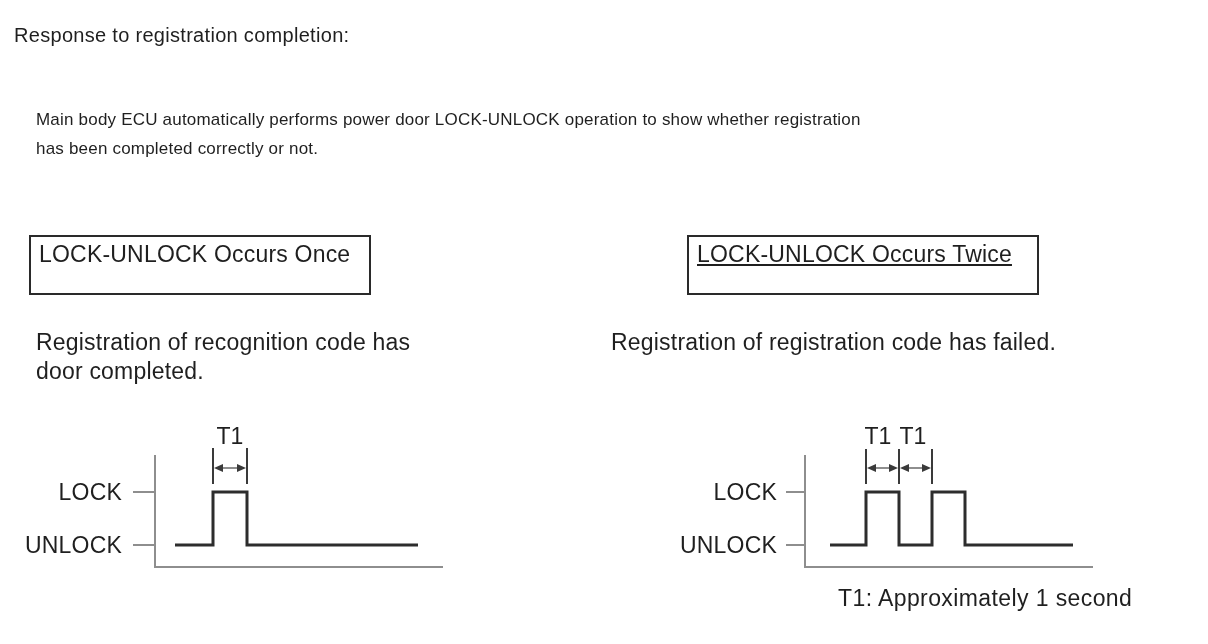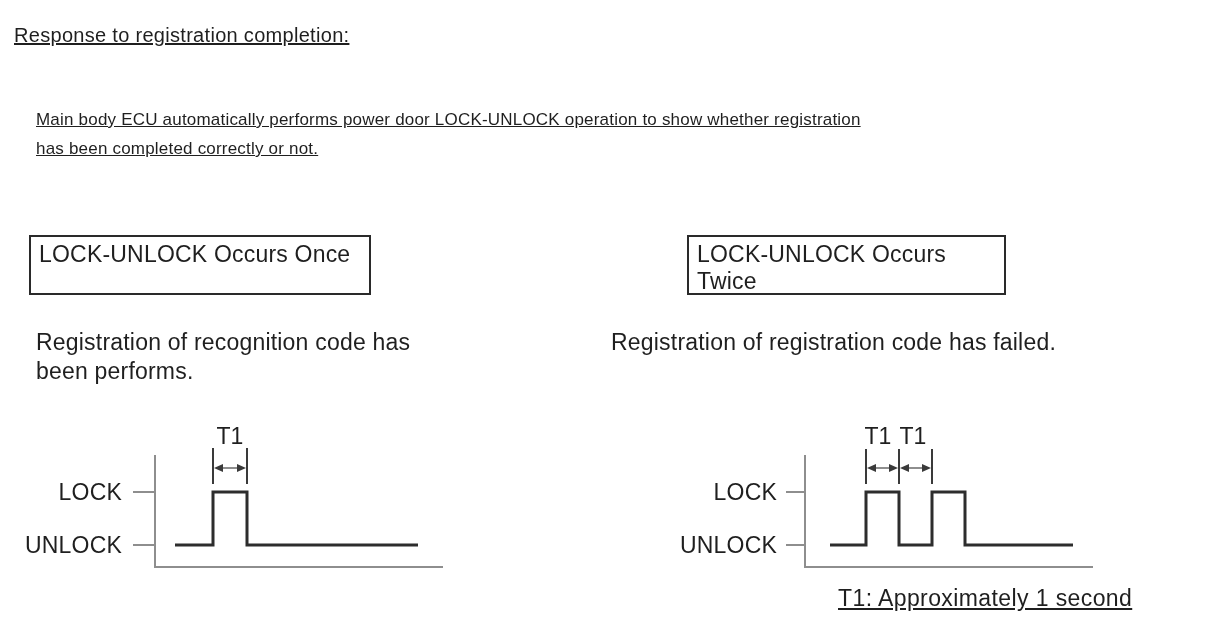--- a/index.html
+++ b/index.html
@@ -4,21 +4,21 @@
 <style>
   * { box-sizing: border-box; }
   html, body { margin: 0; padding: 0; }
   body {
     width: 1208px; height: 644px;
     position: relative; overflow: hidden;
     background: #ffffff;
     color: #1f1f1f;
     font-family: "Liberation Sans", sans-serif;
   }
-  .abs { position: absolute; text-decoration: underline; }
+  .abs { position: absolute; }
   .page-title {
     left: 14px; top: 22px;
     font-size: 20px; line-height: 26px;
     letter-spacing: 0.3px;
   }
   .description {
     left: 36px; top: 105px;
     width: 1160px;
     font-size: 17px; line-height: 29px;
     letter-spacing: 0.2px;
@@ -26,21 +26,21 @@
   }
   .label-box {
     position: absolute; top: 235px; height: 60px;
     border: 2px solid #2a2a2a;
     background: #ffffff;
     font-size: 23px;
     padding: 4px 6px 8px 8px;
     letter-spacing: 0.2px;
   }
   .box-once  { left: 29px;  width: 342px; }
-  .box-twice { left: 687px; width: 319px; }
+  .box-twice { left: 687px; width: 352px; text-decoration: underline; }
   .caption {
     position: absolute; top: 328px;
     font-size: 23px; line-height: 29px;
     letter-spacing: 0.2px;
     white-space: pre-line;
   }
   .cap-once  { left: 36px; width: 420px; }
   .cap-twice { left: 611px; width: 520px; }
   .footnote {
     left: 838px; top: 585px;
@@ -71,21 +71,21 @@
 
 <div class="label-box box-once">
   <span>LOCK-UNLOCK Occurs Once</span>
 </div>
 
 <div class="label-box box-twice">
   <span>LOCK-UNLOCK Occurs Twice</span>
 </div>
 
 <div class="caption cap-once">Registration of recognition code has
-been performs.</div>
+door completed.</div>
 
 <div class="caption cap-twice">Registration of registration code has failed.</div>
 
 <svg class="diagram" style="left:0; top:405; width:500px; height:180px;" viewBox="0 405 500 180" xmlns="http://www.w3.org/2000/svg">
   <g>
     <line class="axis" x1="155" y1="455" x2="155" y2="568"></line>
     <line class="axis" x1="154" y1="567" x2="443" y2="567"></line>
     <line class="axis" x1="133" y1="492" x2="155" y2="492"></line>
     <line class="axis" x1="133" y1="545" x2="155" y2="545"></line>
   </g>

